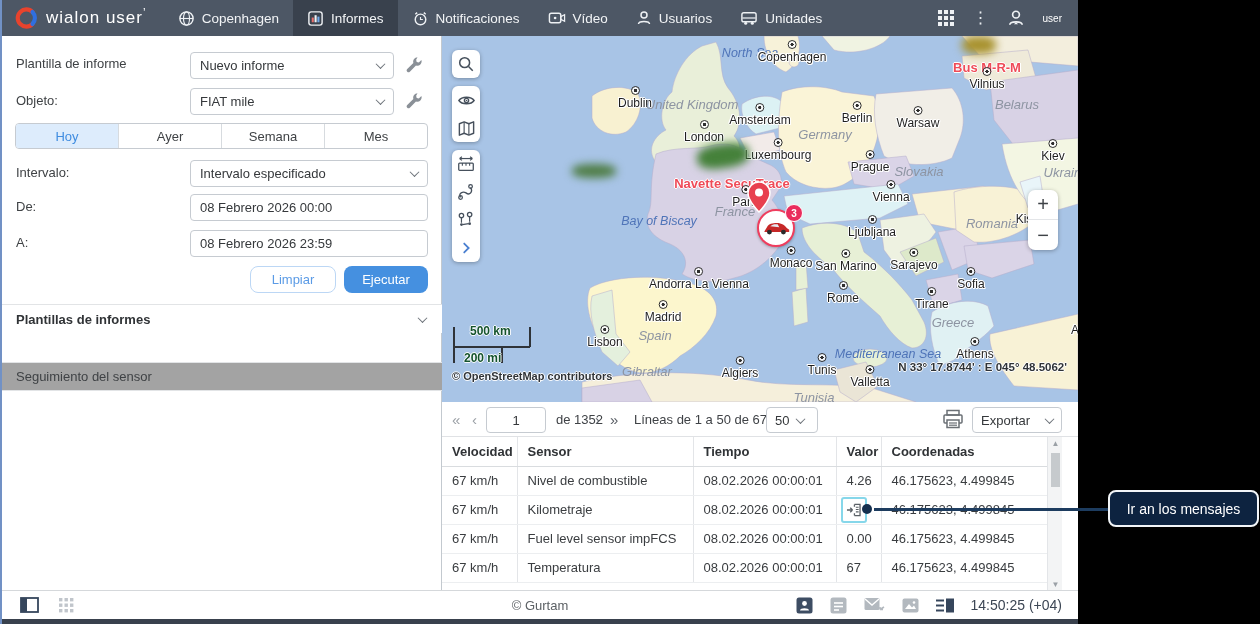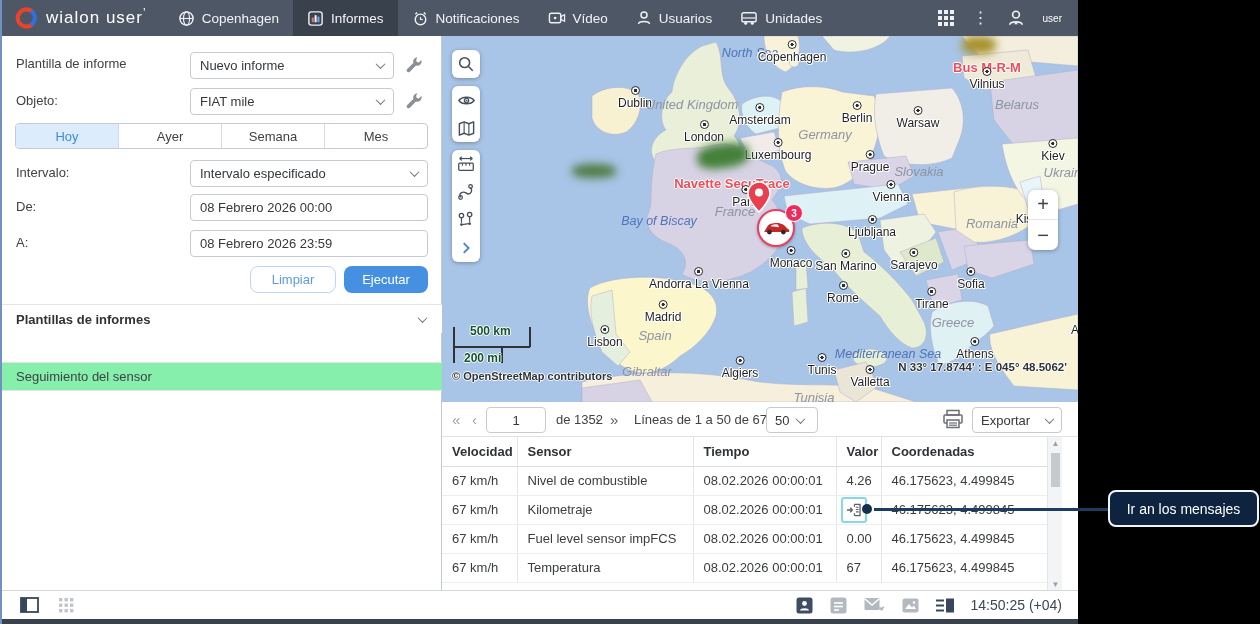--- a/index.html
+++ b/index.html
@@ -39,21 +39,21 @@
   .ptab:first-child { border-left:none; }
   .ptab.active { background:#ddecfc; color:#3f8ce0; }
   .btn { position:absolute; height:27px; border-radius:8px; display:flex; align-items:center;
          justify-content:center; font-size:13px; cursor:pointer; }
   .btn.ghost { border:1px solid #bcd7f5; color:#5b9be6; background:#fff; }
   .btn.primary { background:#4590e0; color:#fff; }
   .section { position:absolute; left:0; width:440px; height:29px; border-top:1px solid #e2e4e6;
              display:flex; align-items:center; padding:0 16px 0 14px; font-weight:bold;
              font-size:13px; color:#303336; cursor:pointer; background:#fff; }
   .section .chev { margin-left:auto; }
-  .result-item { position:absolute; left:0; top:326px; width:440px; height:29px; background:#86efac;
+  .result-item { position:absolute; left:0; top:326px; width:440px; height:29px; background:#a3a3a3;
                  border-top:1px solid #e2e4e6; border-bottom:1px solid #e2e4e6; display:flex;
                  align-items:center; padding-left:14px; font-size:13px; color:#3f4245; cursor:pointer; }
 
   
   .map-area { position:absolute; left:440px; top:36px; width:636px; height:366px; overflow:hidden;
               background:#a8c4e6; }
   .map-svg { position:absolute; left:0; top:0; }
   .map-label { position:absolute; transform:translateX(-50%); display:flex; flex-direction:column;
                align-items:center; white-space:nowrap; pointer-events:none; }
   .map-label .city-dot { width:9px; height:9px; border:1.6px solid #2e2e2e; border-radius:50%;
@@ -654,20 +654,21 @@
       </table>
 
     <div class="vscroll">
       <span class="arr" style="top:0;">▲</span>
       <div class="thumb"></div>
       <span class="arr" style="bottom:0;">▼</span>
     </div>
   </div>
 
   <footer class="statusbar">
+    <span class="sb-copy">© Gurtam</span>
     <div class="sb-left">
       <svg width="19" height="16" viewBox="0 0 19 16">
           <rect x="1" y="1" width="17" height="14" fill="none" stroke="#36465c" stroke-width="1.8"></rect>
           <rect x="1" y="1" width="6" height="14" fill="#36465c"></rect>
         </svg>
       <svg width="15" height="15" viewBox="0 0 15 15">
           <g fill="#c0c5cb">
             <rect x="0" y="0" width="3.4" height="3.4"></rect>
             <rect x="5.5" y="0" width="3.4" height="3.4"></rect>
             <rect x="11" y="0" width="3.4" height="3.4"></rect>

